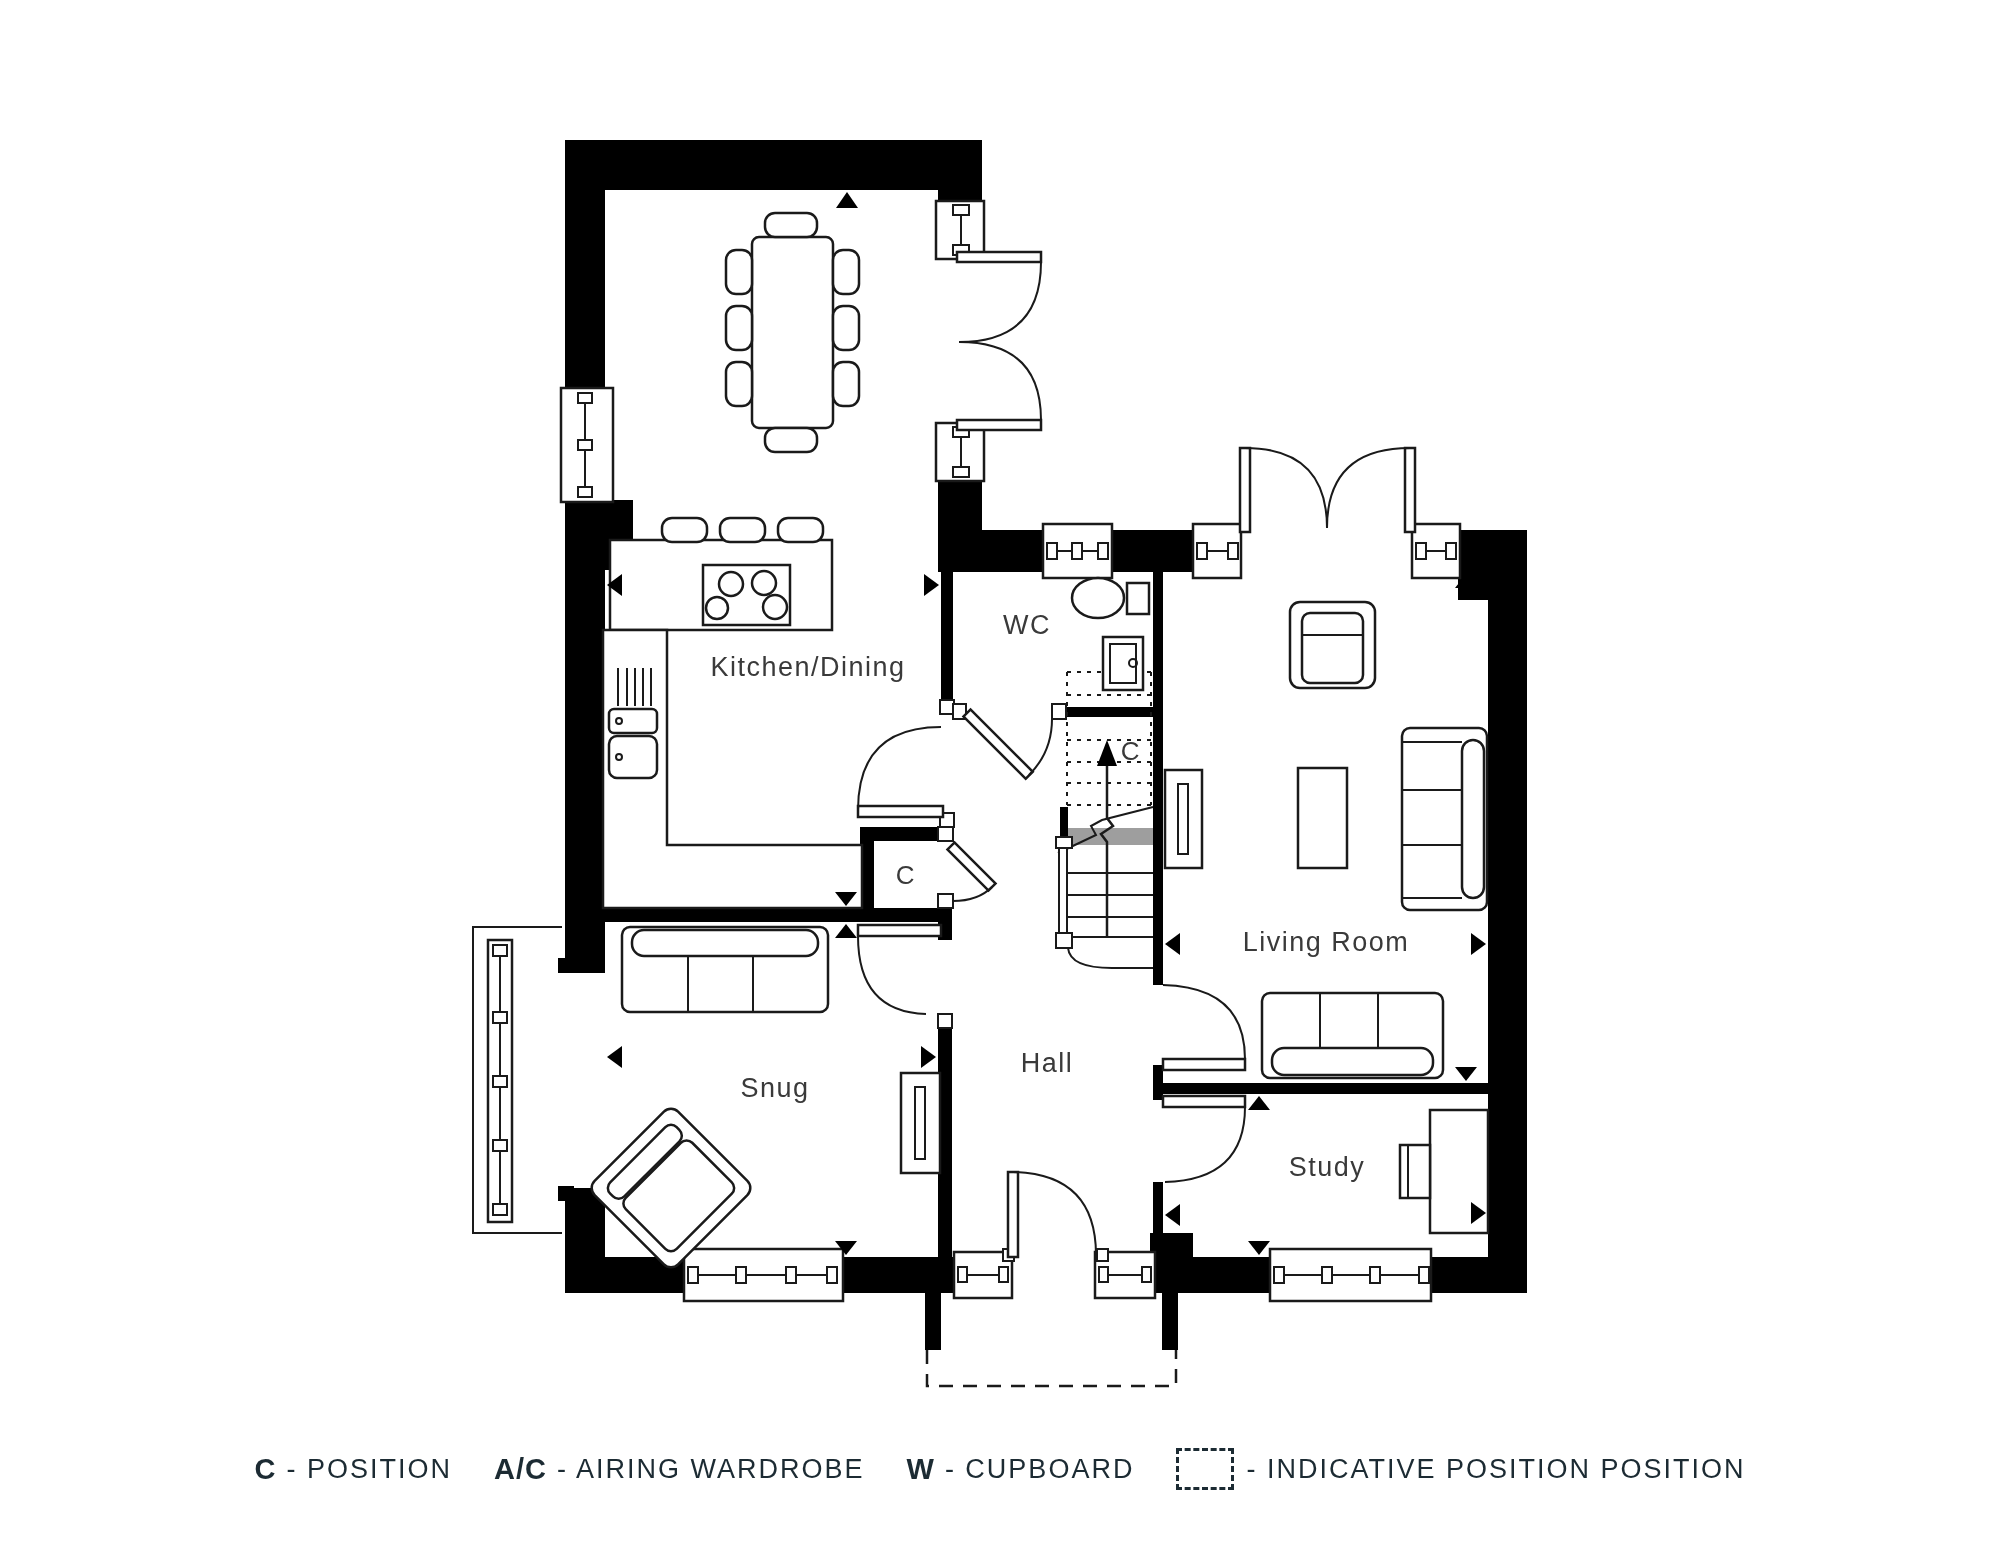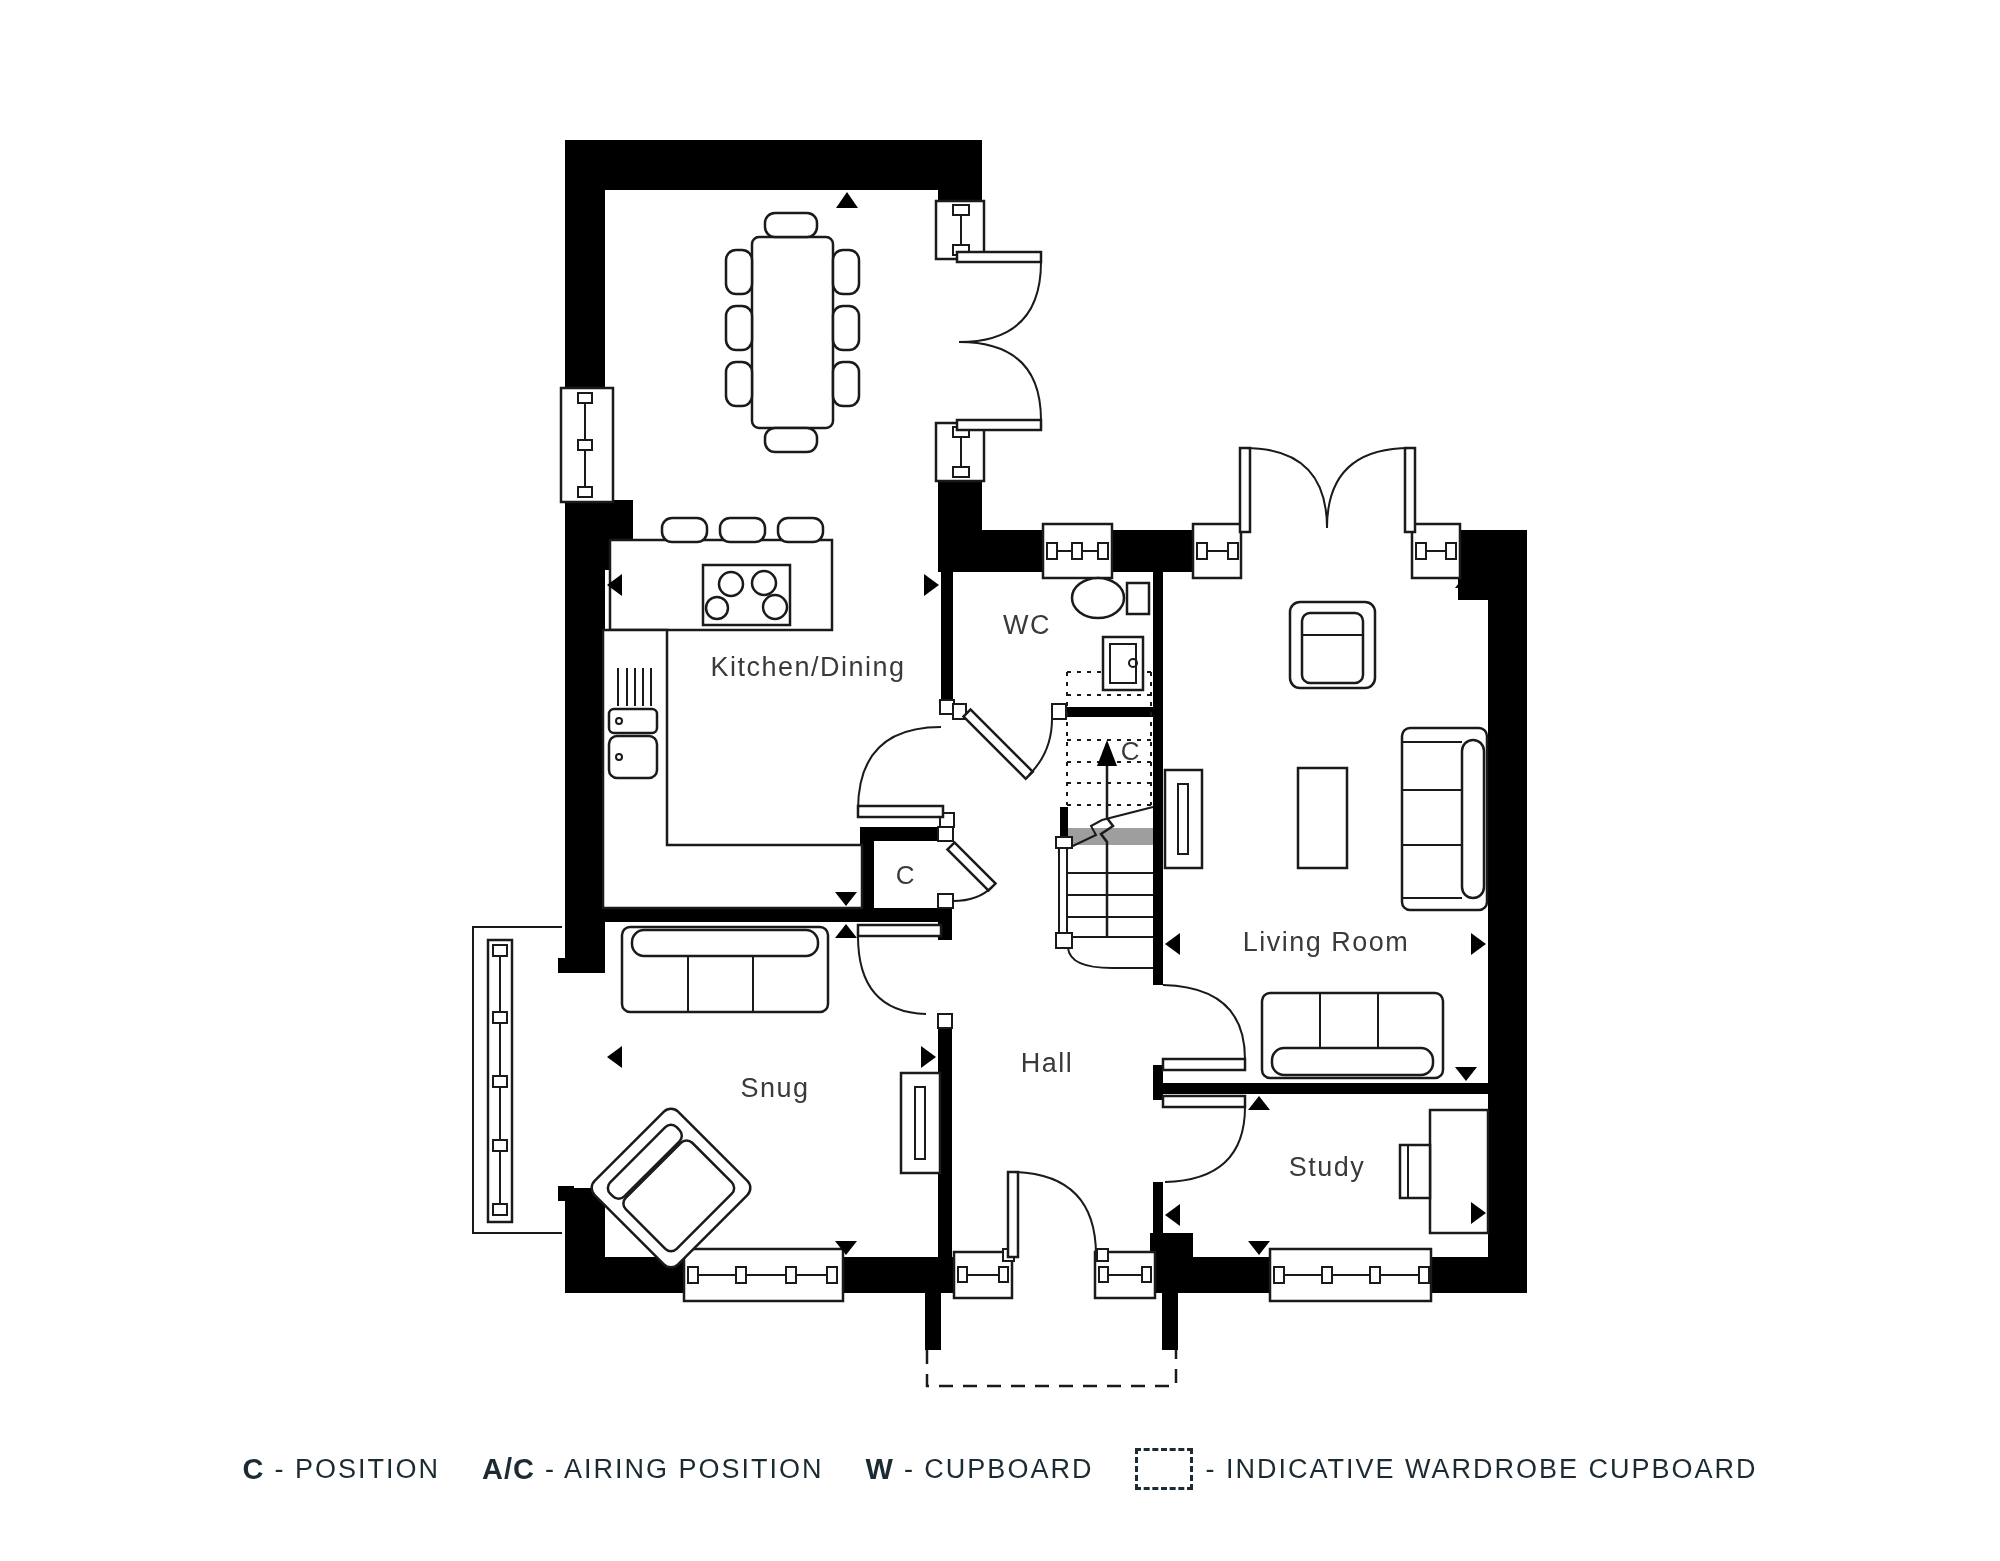--- a/index.html
+++ b/index.html
@@ -382,24 +382,24 @@
   </g>
 </svg>
 
   <div class="legend">
     <div class="legend-item">
       <span class="legend-key">C</span>
       <span>- POSITION</span>
     </div>
     <div class="legend-item">
       <span class="legend-key">A/C</span>
-      <span>- AIRING POSITION</span>
+      <span>- AIRING WARDROBE</span>
     </div>
     <div class="legend-item">
       <span class="legend-key">W</span>
       <span>- CUPBOARD</span>
     </div>
     <div class="legend-item">
       <span class="dash-box"></span>
-      <span>- INDICATIVE WARDROBE CUPBOARD</span>
+      <span>- INDICATIVE POSITION POSITION</span>
     </div>
   </div>
 </div>
 
 </body></html>

